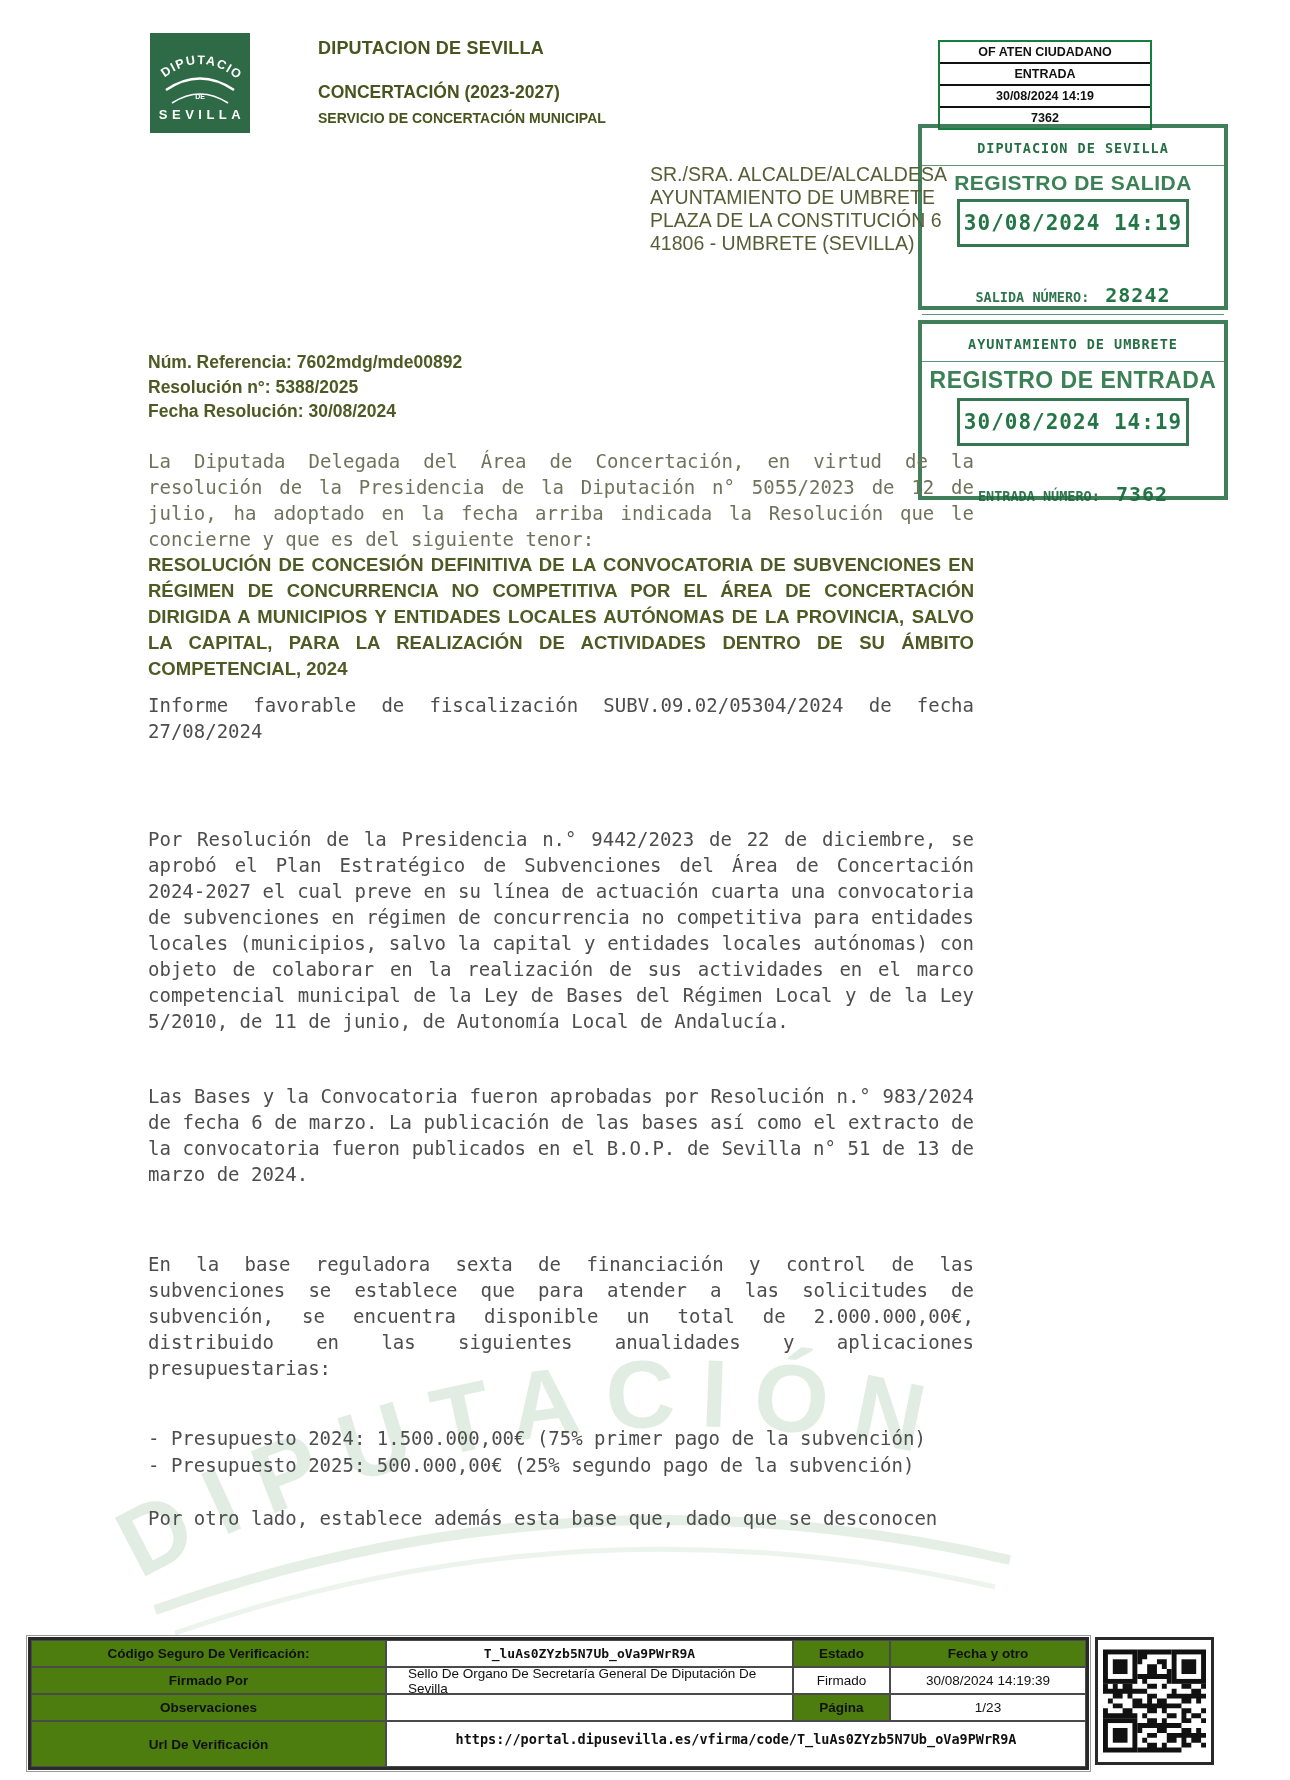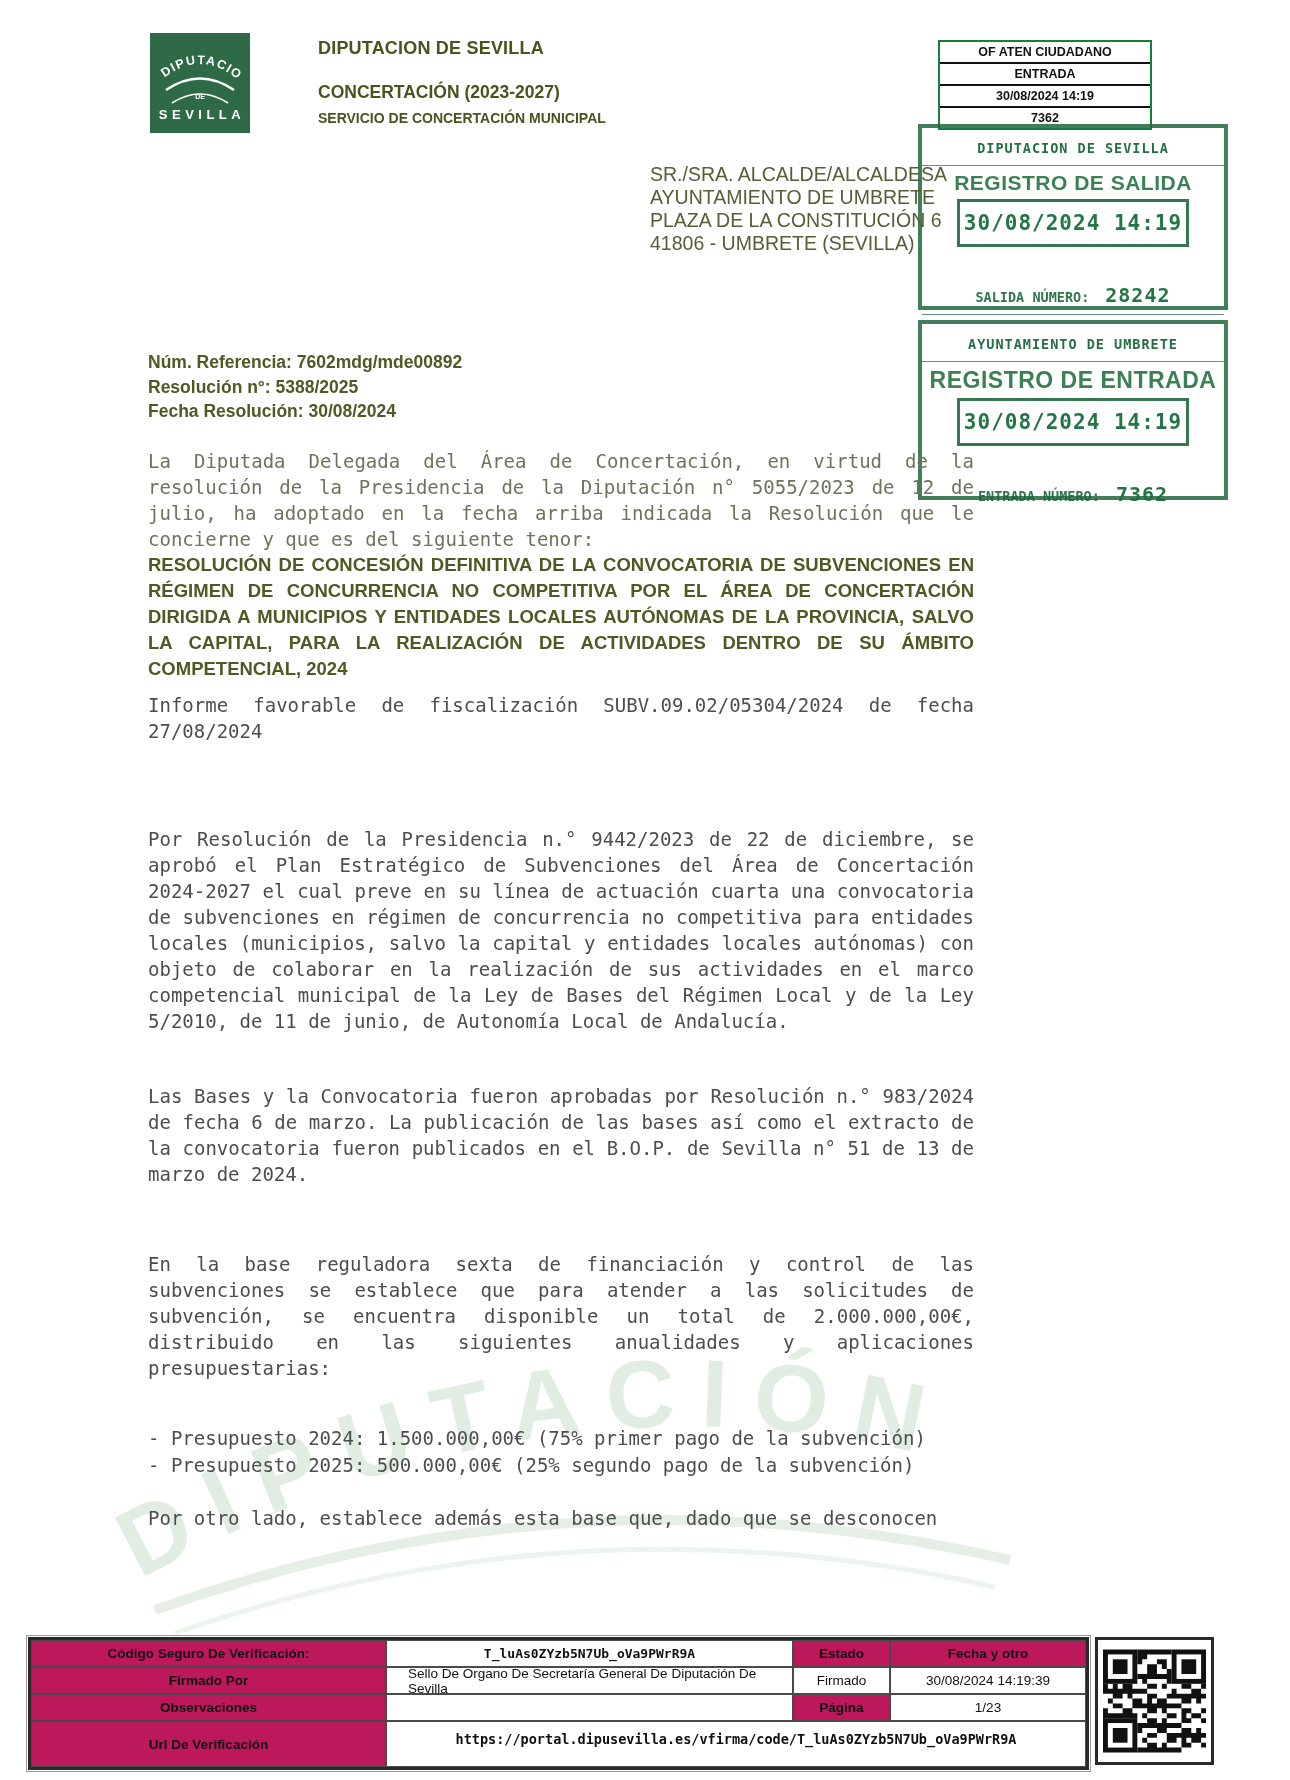--- a/index.html
+++ b/index.html
@@ -50,21 +50,21 @@
     font-size:18.5px;line-height:26px;font-weight:bold;color:#4e5a23;text-align:justify;text-align-last:left;}
   .bullets{text-align:left;line-height:27px;}
   
   .watermark{position:absolute;left:105px;top:1265px;width:930px;height:400px;pointer-events:none;z-index:0;}
   
   .footer-table{position:absolute;left:28px;top:1637px;width:1055px;
     display:grid;grid-template-columns:355px 407px 97px 196px;grid-template-rows:27px 27px 27px 46px;
     border:3px solid #2a2a2a;outline:1px solid #9a9a9a;outline-offset:1px;background:#fff;z-index:2;}
   .fcell{border:1px solid #4a4a4a;display:flex;align-items:center;justify-content:center;
     font-size:13.5px;color:#111;overflow:hidden;}
-  .flabel{background:#be185d;font-weight:bold;}
+  .flabel{background:#4d7c0f;font-weight:bold;}
   .fmono{font-family:"DejaVu Sans Mono",monospace;font-weight:bold;font-size:13px;}
   .fleft{justify-content:flex-start;padding-left:21px;}
   .furl{grid-column:2/5;font-family:"DejaVu Sans Mono",monospace;font-size:13.5px;font-weight:bold;align-items:flex-start;padding-top:9px;}
   .qr-box{position:absolute;left:1095px;top:1637px;width:103px;height:110px;border:3px solid #2a2a2a;
     background:#fff;padding:6px 5px;z-index:2;}
 </style>
 </head>
 <body>
 
 <div class="page">

